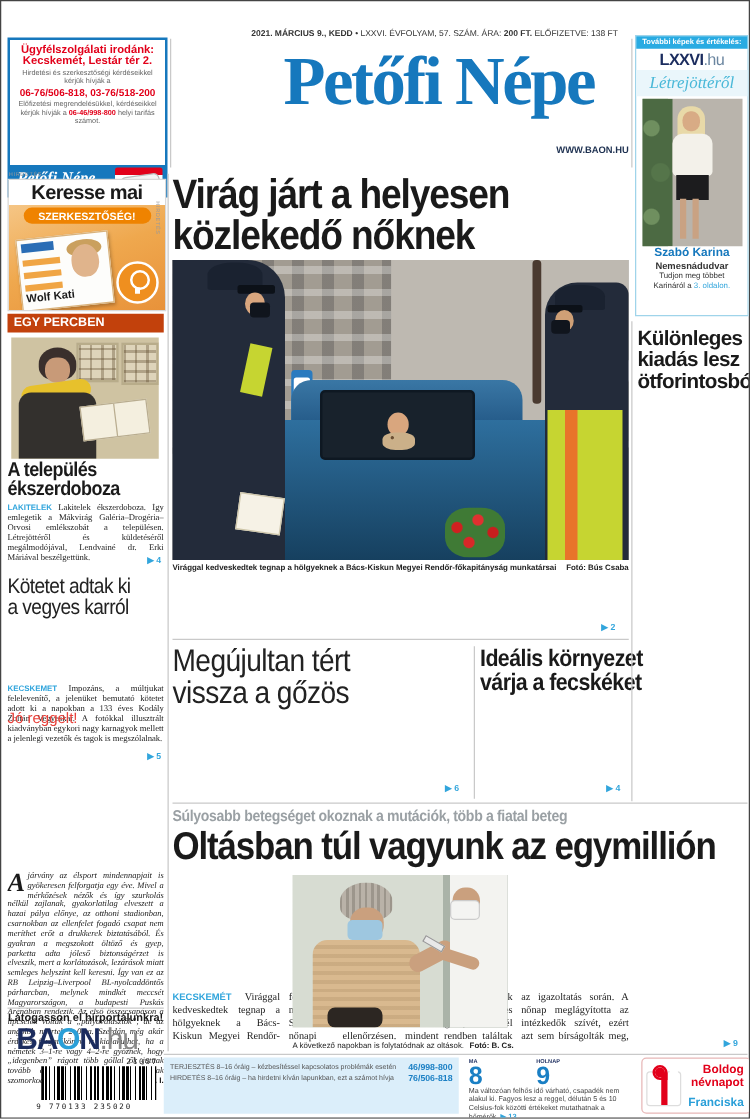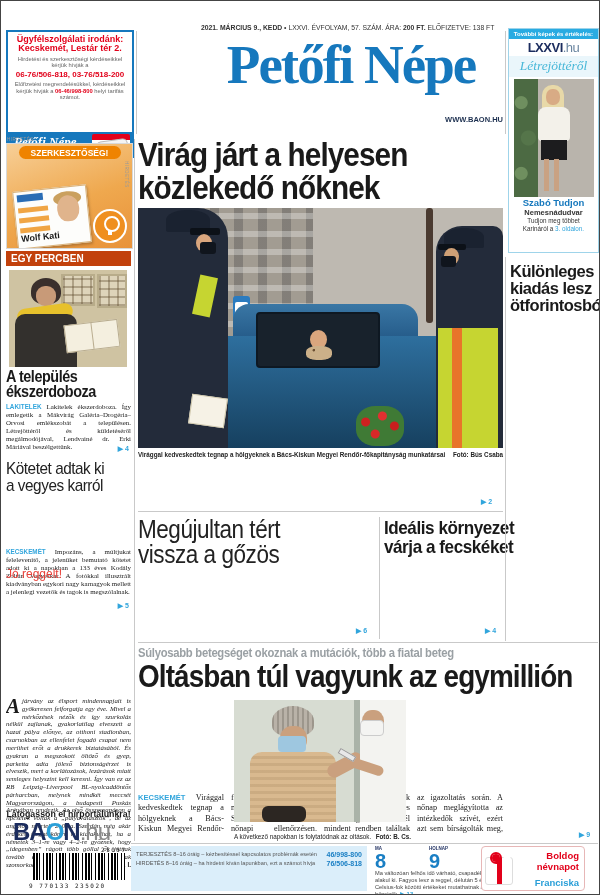--- a/index.html
+++ b/index.html
@@ -170,27 +170,28 @@
     <div class="script">Létrejöttéről</div>
     <div class="tphoto">
       <div class="tw-plant"></div>
       <div class="tw-hair"></div>
       <div class="tw-face"></div>
       <div class="tw-blouse"></div>
       <div class="tw-skirt"></div>
       <div class="tw-leg" style="left:30px;"></div>
       <div class="tw-leg" style="left:40px;"></div>
     </div>
-    <div class="tname">Szabó Tudjon</div>
+    <div class="tname">Szabó Karina</div>
     <div class="ttown">Nemesnádudvar</div>
     <div class="tmore"><span>Tudjon meg többet</span><br><span>Karináról a </span><span class="tlink">3. oldalon.</span></div>
   </div>
 
   <div class="abs tinylabel" style="left:6px;top:136px;">HIRDETÉS</div>
   <div class="abs adbox" style="left:5px;top:142px;width:125px;height:104px;">
+    <div class="ad-top">Keresse mai</div>
     <div class="ad-pill">SZERKESZTŐSÉG!</div>
     <div class="mag">
       <div class="hd"></div>
       <div class="hair"></div>
       <div class="face"></div>
       <div class="bar" style="top:16px;"></div>
       <div class="bar" style="top:26px;"></div>
       <div class="bar" style="top:36px;"></div>
     </div>
     <div class="ad-name">Wolf Kati</div>
@@ -354,20 +355,20 @@
   </div>
   <div class="abs" style="left:428px;top:845px;">
     <div class="wx-lab">HOLNAP</div>
     <div class="wx-big">9</div>
   </div>
 
   <div class="abs wx-text" style="left:374px;top:869px;width:126px;">
     <span>Ma változóan felhős idő várható, csapadék nem alakul ki. Fagyos lesz a reggel, délután 5 és 10 Celsius-fok közötti értékeket mutathatnak a hőmérők.</span> <span class="pref" style="font-size:6px;">13</span>
   </div>
 
-  <div class="abs ndbox" style="left:480px;top:845px;width:104px;height:45px;">
+  <div class="abs ndbox" style="left:512px;top:845px;width:88px;height:45px;">
     <div class="gift"></div>
     <div class="nd1">Boldog névnapot</div>
     <div><span class="ndn">Franciska</span></div>
 
   </div>
 
 </div>
 
 </body></html>

